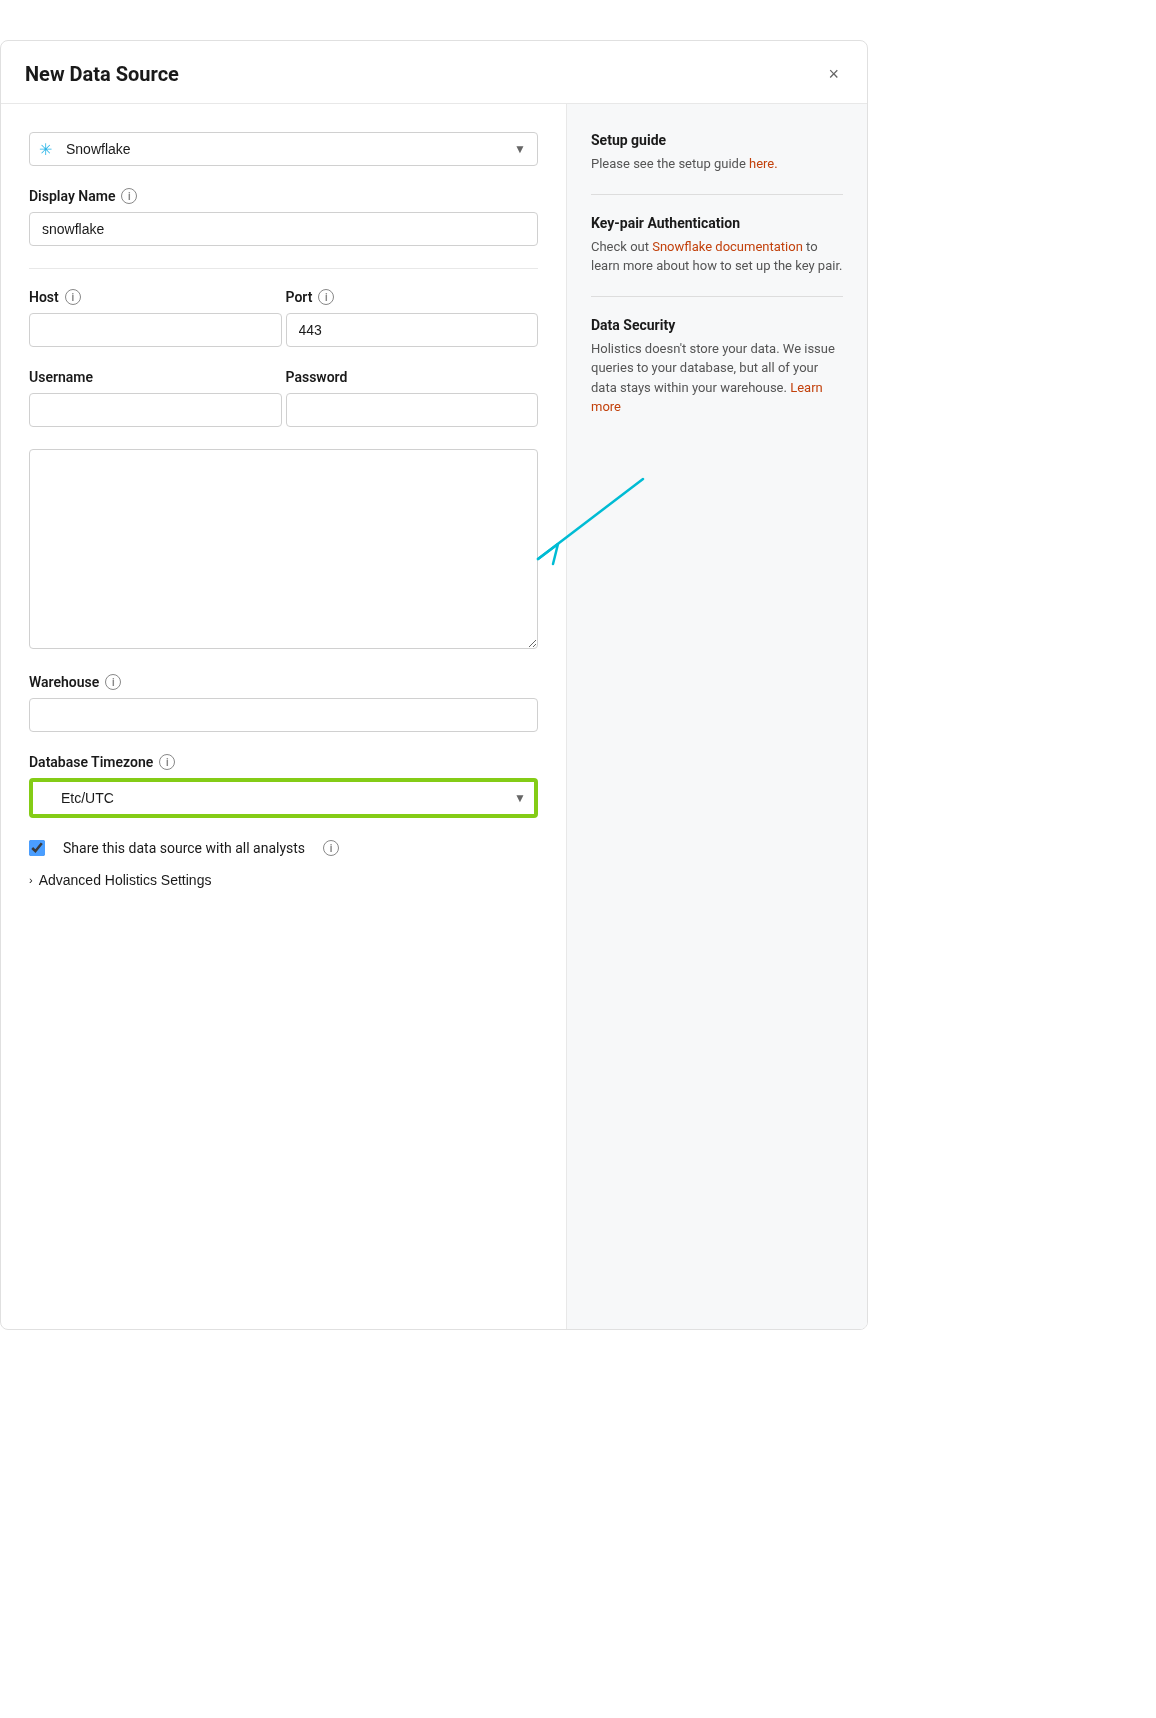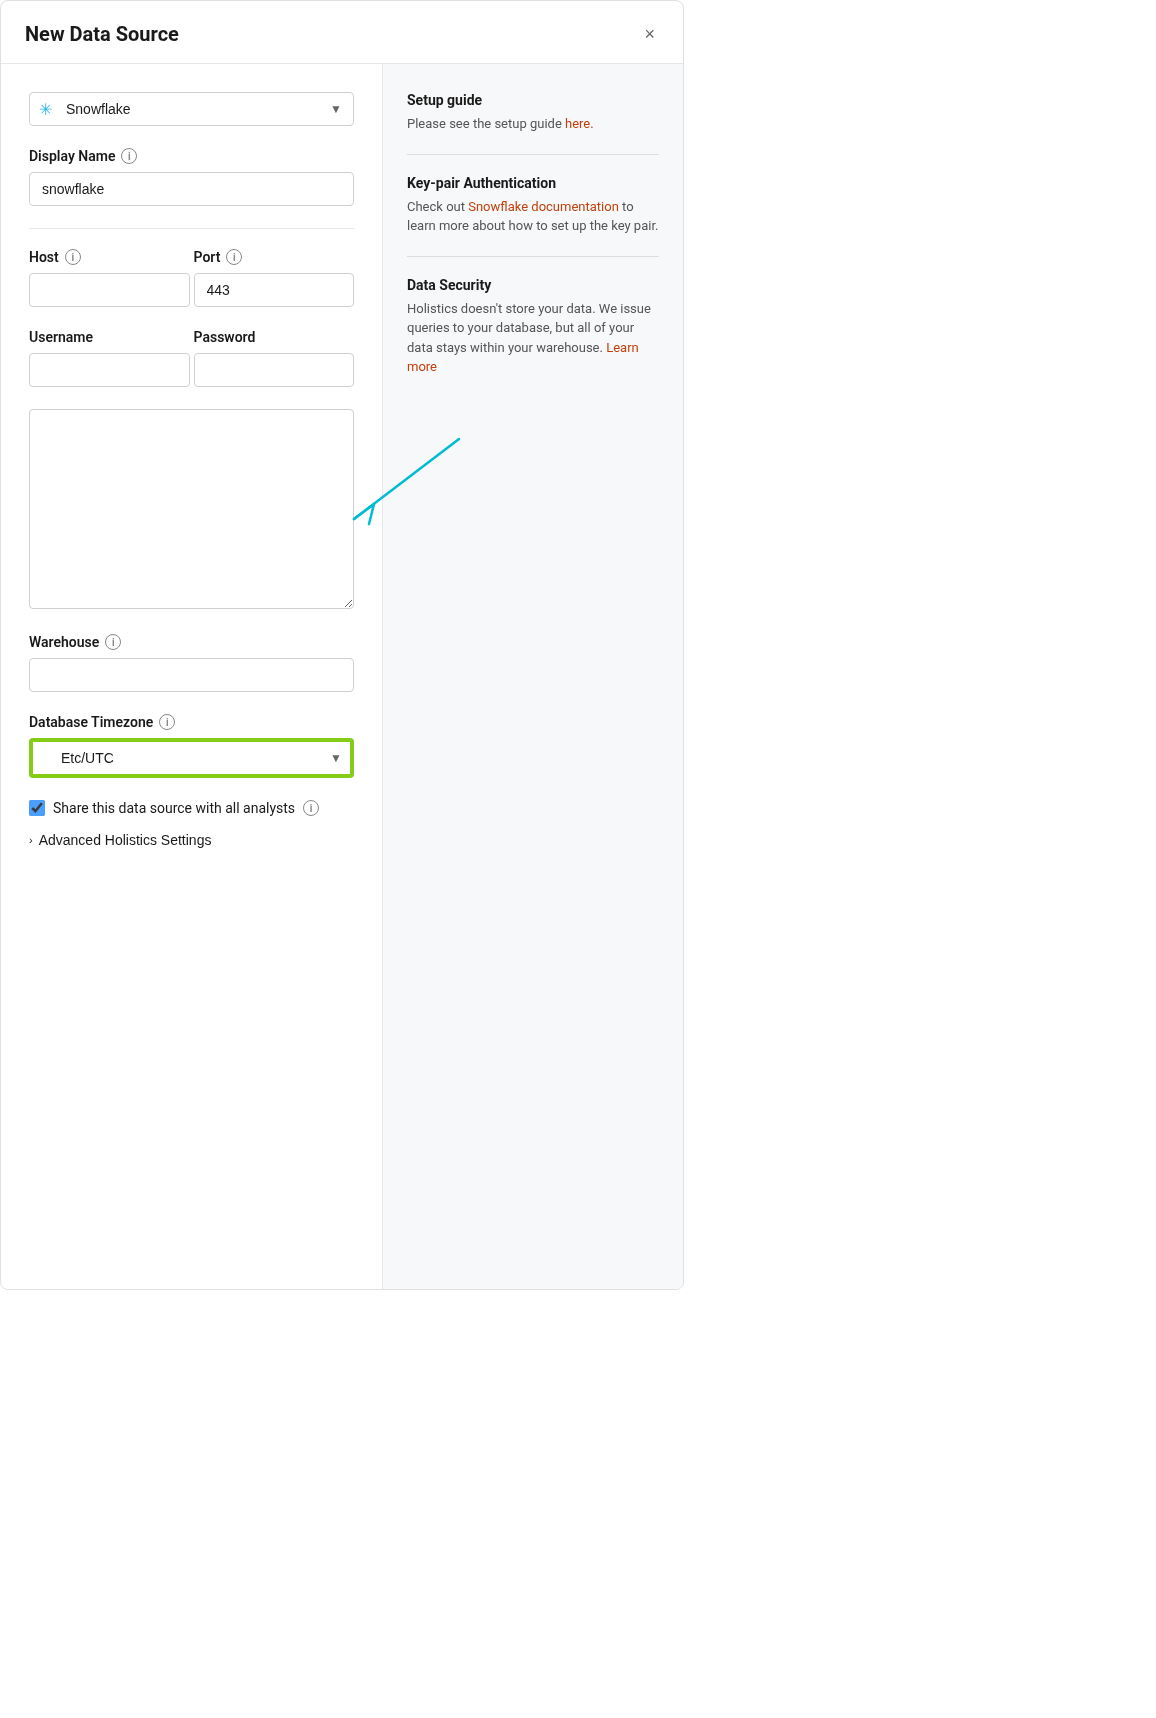--- a/index.html
+++ b/index.html
@@ -4,28 +4,29 @@
   <style>
     * { box-sizing: border-box; margin: 0; padding: 0; }
     body {
       font-family: -apple-system, BlinkMacSystemFont, 'Segoe UI', Roboto, sans-serif;
       font-size: 14px;
       background: #fff;
       width: 868px;
       min-height: 1290px;
     }
     .modal {
-      width: 684px;
+      width: 868px;
       min-height: 1290px;
       background: #fff;
       border: 1px solid #e0e0e0;
       border-radius: 8px;
       overflow: hidden;
       display: flex;
       flex-direction: column;
+      margin-top: 40px;
     }
     .modal-header {
       display: flex;
       justify-content: space-between;
       align-items: center;
       padding: 20px 24px 16px 24px;
       border-bottom: 1px solid #e8e8e8;
     }
     .modal-title {
       font-size: 20px;
@@ -175,21 +176,21 @@
       right: 12px;
       top: 50%;
       transform: translateY(-50%);
       pointer-events: none;
       color: #666;
       font-size: 12px;
     }
     .checkbox-row {
       display: flex;
       align-items: flex-end;
-      gap: 8px;
+      gap: 18px;
       margin-bottom: 16px;
       margin-top: 4px;
     }
     .checkbox-row input[type="checkbox"] {
       width: 16px;
       height: 16px;
       accent-color: #4a9eff;
       cursor: pointer;
     }
     .checkbox-label {

